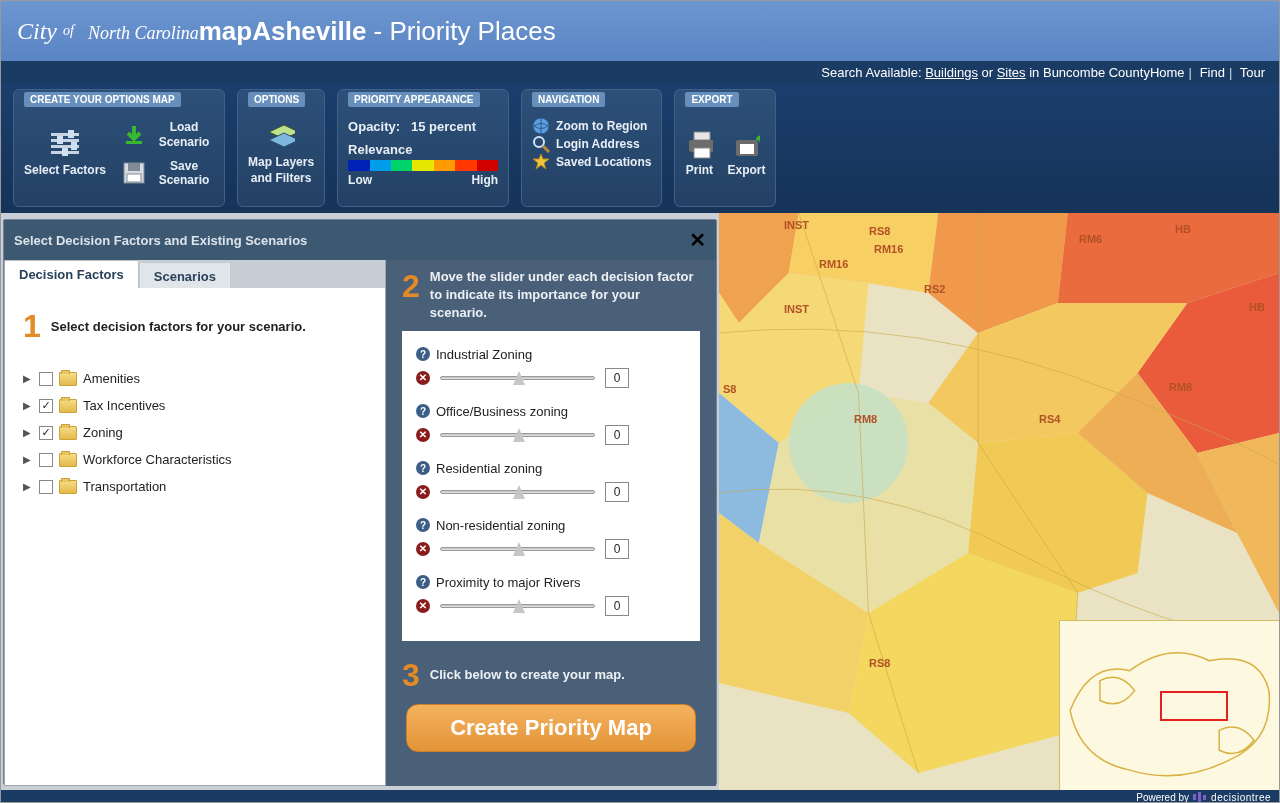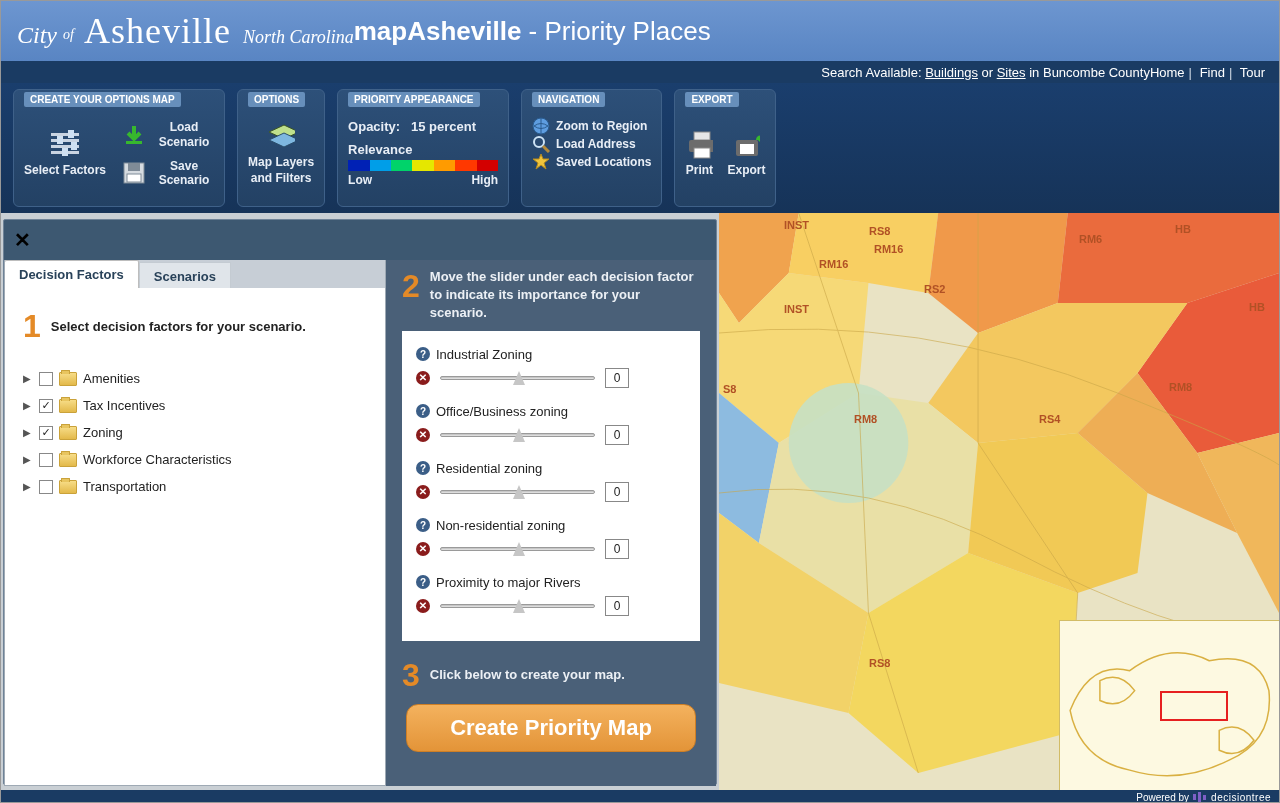--- a/index.html
+++ b/index.html
@@ -96,21 +96,20 @@
   
   svg { display:block; }
 </style>
 </head>
 <body>
 
 <div class="header">
   <div class="logo">
     <span class="logo-city">City</span>
     <span class="logo-of">of</span>
-    <span class="logo-main">Asheville</span>
     <span class="logo-sub">North Carolina</span>
   </div>
   <div class="app-title">
     <b>mapAsheville</b><span> - Priority Places</span>
   </div>
 </div>
 
 <div class="subbar">
   <div>
     <span>Search Available: </span>
@@ -218,21 +217,21 @@
         </span>
         <span>Zoom to Region</span>
       </div>
       <div class="rbtn row">
         <span class="ico" style="width:18px;height:18px">
           <svg width="18" height="18">
               <circle cx="7" cy="7" r="5" fill="none" stroke="#cde3f5" stroke-width="2"></circle>
               <line x1="11" y1="11" x2="17" y2="17" stroke="#b48a3a" stroke-width="3"></line>
             </svg>
         </span>
-        <span>Load Address</span>
+        <span>Login Address</span>
       </div>
       <div class="rbtn row">
         <span class="ico" style="width:18px;height:18px">
           <svg width="18" height="18">
               <polygon points="9,1 11,6 17,6 12,10 14,16 9,12 4,16 6,10 1,6 7,6" fill="#f0c43c" stroke="#b78b1c"></polygon>
             </svg>
         </span>
         <span>Saved Locations</span>
       </div>
     </div>
@@ -319,20 +318,21 @@
         <path d="M40 60 Q 60 50 75 70 Q 60 90 40 80 Z"></path>
         <path d="M160 110 Q 180 100 195 120 Q 180 140 160 130 Z"></path>
       </g>
         </svg>
       <div class="viewbox"></div>
     </div>
   </div>
 
   <div class="dialog">
     <div class="dialog-hd">
+      <span>Select Decision Factors and Existing Scenarios</span>
       <span class="close-x">✕</span>
     </div>
     <div class="dialog-body">
       <div class="left-pane">
         <div class="tabs">
           <div class="tab active">Decision Factors</div>
           <div class="tab inactive">Scenarios</div>
         </div>
         <div class="left-content">
           <div class="step-row">

